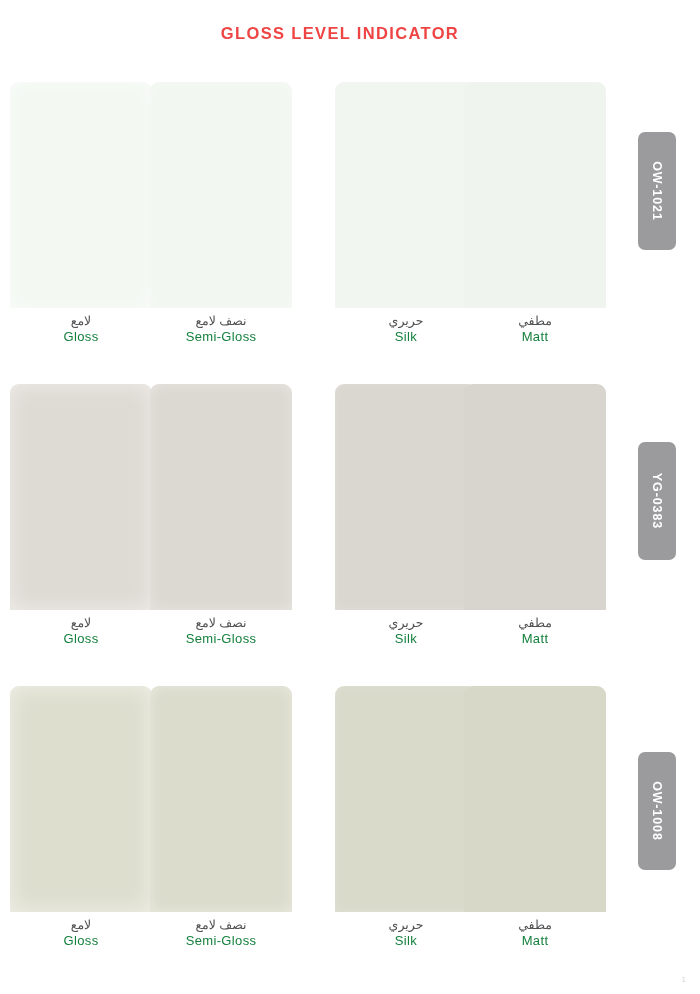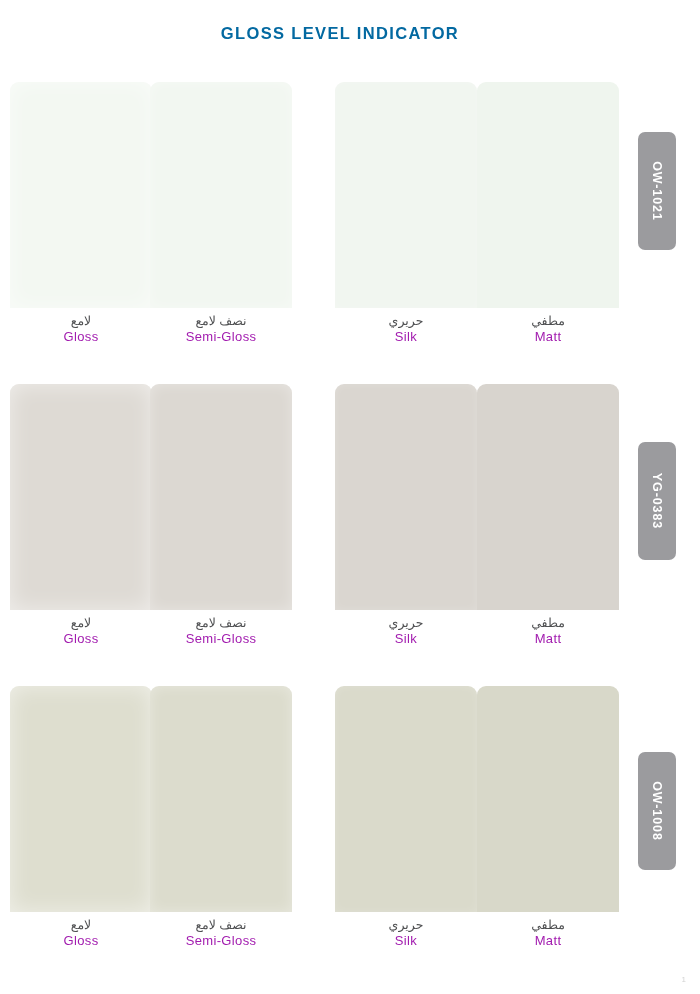--- a/index.html
+++ b/index.html
@@ -25,21 +25,21 @@
   
   .page-title {
     position: absolute;
     top: 24px;
     left: 0;
     width: 680px;
     text-align: center;
     font-size: 16.5px;
     font-weight: bold;
     letter-spacing: 1.35px;
-    color: #0369a1;
+    color: #ef4444;
     white-space: nowrap;
   }
 
   
   .row {
     position: absolute;
     left: 0;
     width: 700px;
   }
   .row-1 { top: 82px; }
@@ -56,21 +56,21 @@
 
   .swatch-cell {
     position: absolute;
     top: 0;
     width: 142px;
     height: 226px;
   }
   .swatch-cell.c0 { left: 10px; text-decoration: underline; }
   .swatch-cell.c1 { left: 150px; }
   .swatch-cell.c2 { left: 335px; }
-  .swatch-cell.c3 { left: 477px; }
+  .swatch-cell.c3 { left: 464px; }
 
   .swatch {
     width: 142px;
     height: 226px;
     border-radius: 9px 9px 0 0;
     box-sizing: border-box;
   }
 
   
   .swatch.g0 { box-shadow: inset 0 0 22px rgba(255,255,255,0.55); }
@@ -88,21 +88,21 @@
   }
   .label-ar {
     font-size: 12.5px;
     color: #4f5052;
     direction: rtl;
     white-space: nowrap;
     margin-bottom: 2px;
   }
   .label-en {
     font-size: 13px;
-    color: #a21caf;
+    color: #15803d;
     letter-spacing: 0.35px;
     white-space: nowrap;
   }
 
   
   .code-tab {
     position: absolute;
     left: 638px;
     width: 38px;
     height: 118px;

